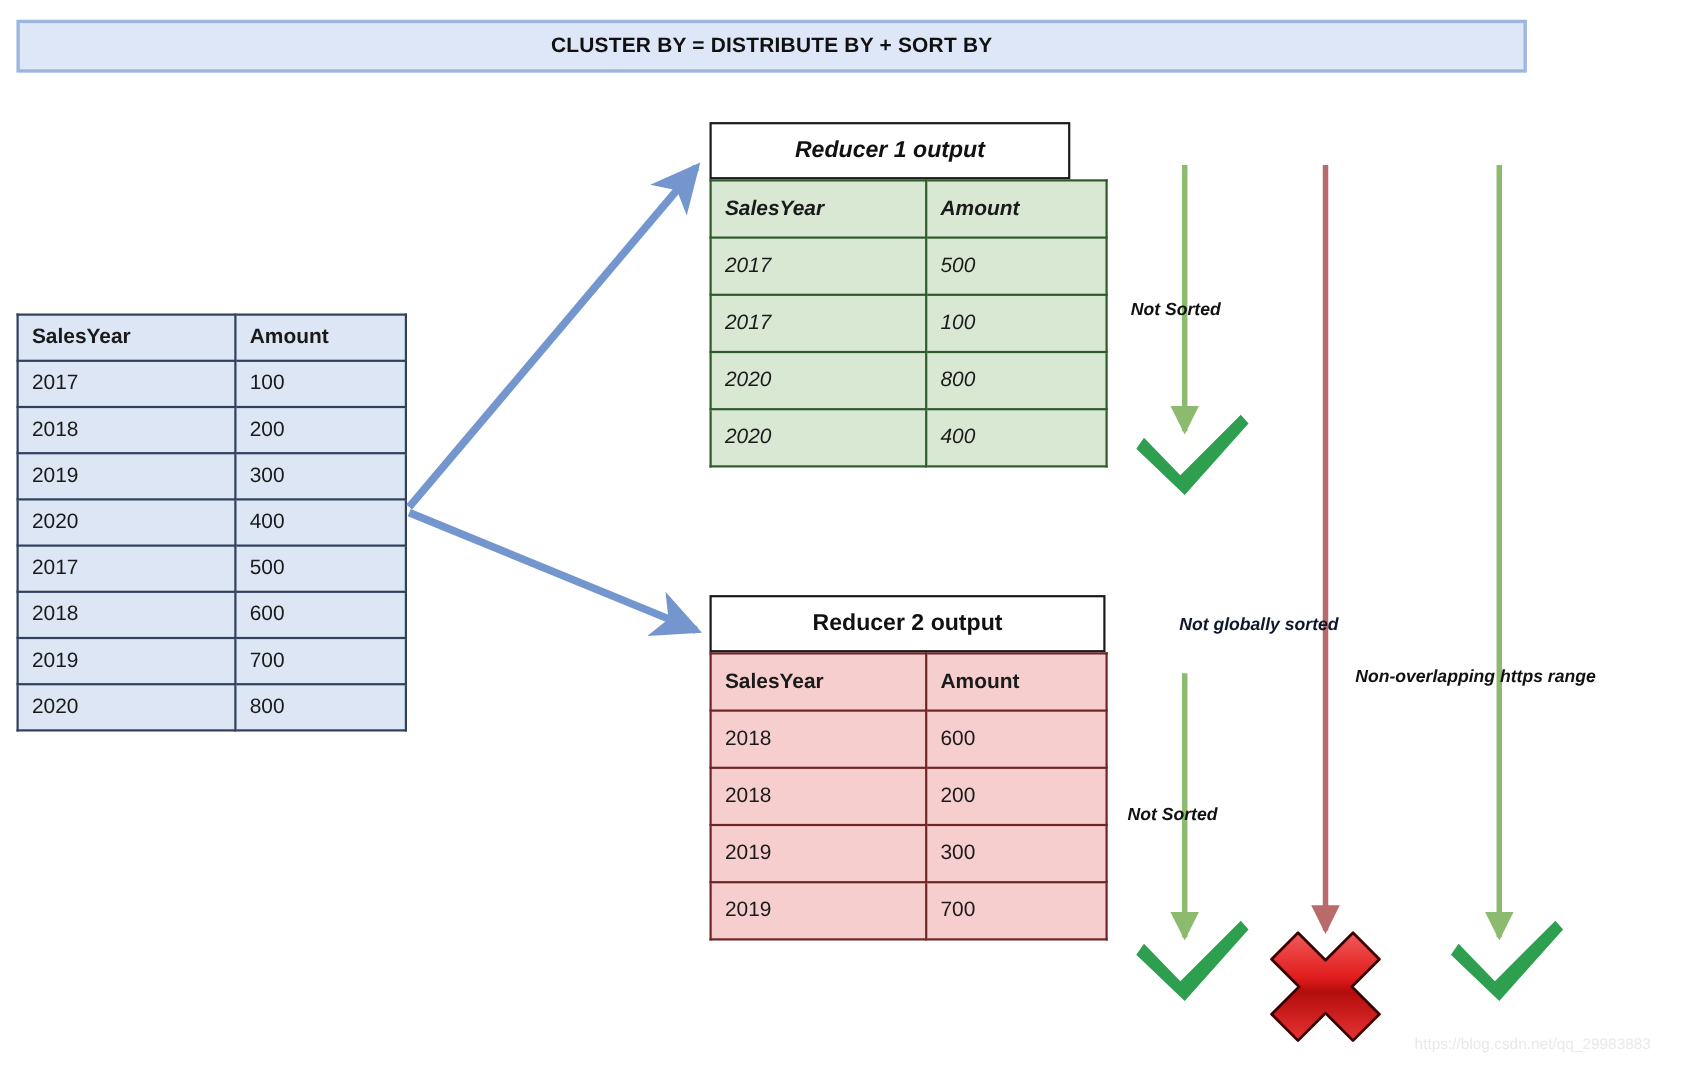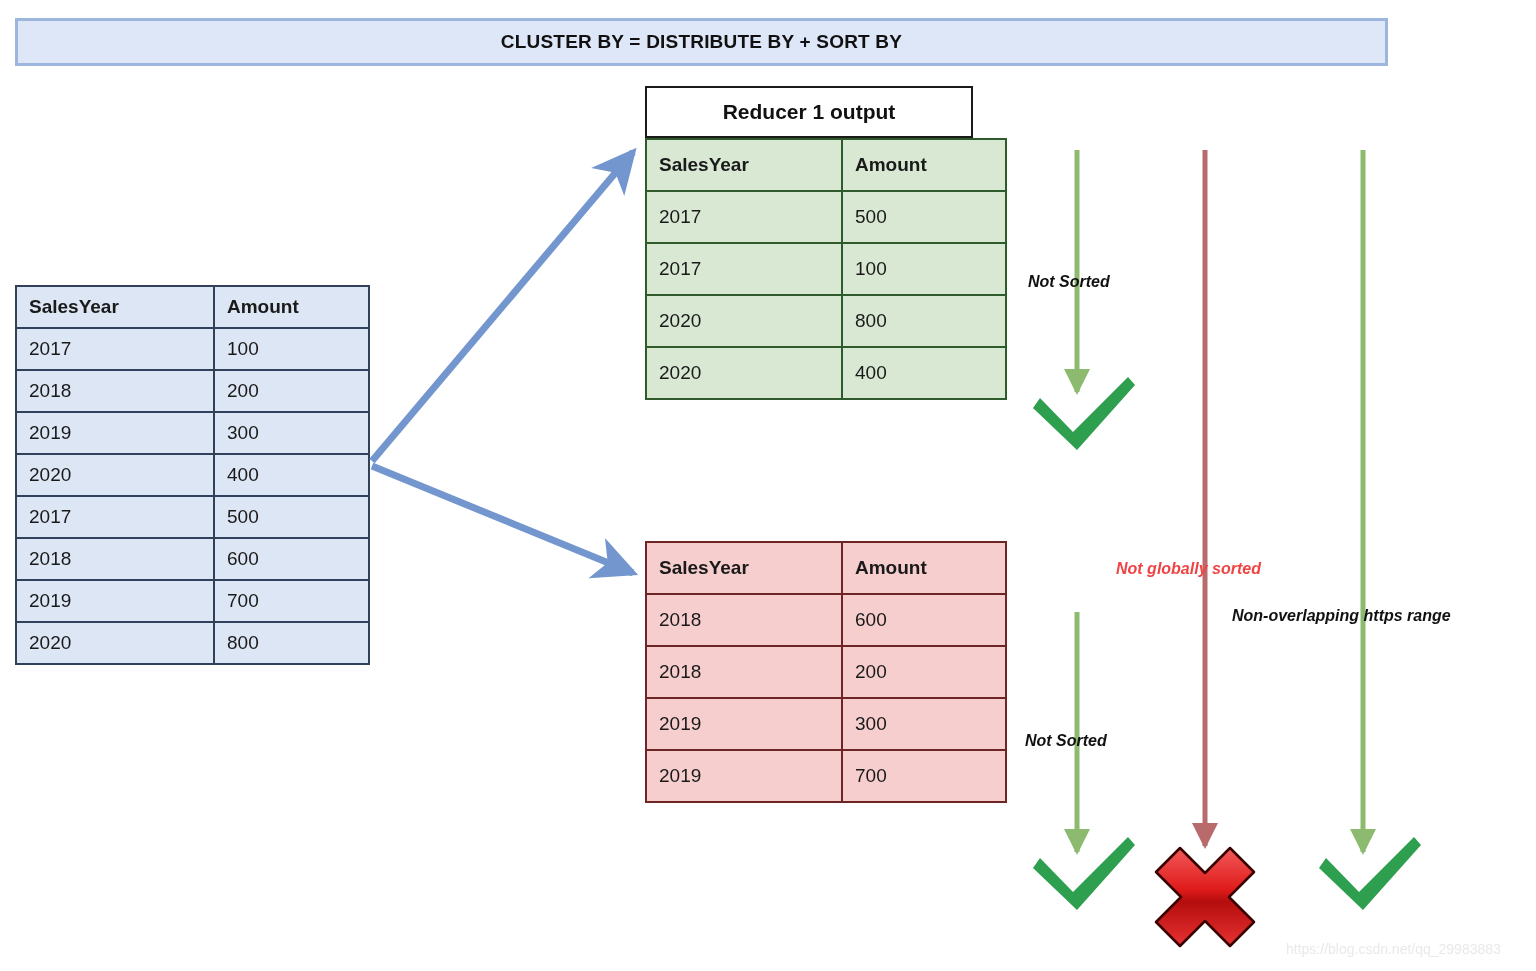--- a/index.html
+++ b/index.html
@@ -101,21 +101,21 @@
     text-align: left;
     font-weight: normal;
     height: 52px;
     vertical-align: middle;
   }
   .reducer-table th { font-weight: bold; }
   .reducer-table .col-year { width: 196px; }
   .reducer-table .col-amt  { width: 164px; }
 
   
-  #reducer1-block { left: 645px; top: 86px; width: 328px; }
+  #reducer1-block { left: 645px; top: 111px; width: 328px; font-style: italic; }
   #reducer1-block .reducer-table td,
   #reducer1-block .reducer-table th {
     background: #d8e8d2;
     border: 2px solid #2f5b2c;
   }
 
   
   #reducer2-block { left: 645px; top: 541px; width: 360px; }
   #reducer2-block .reducer-table td,
   #reducer2-block .reducer-table th {
@@ -136,21 +136,21 @@
   
   .annotation {
     position: absolute;
     font-size: 16px;
     font-weight: bold;
     white-space: nowrap;
     font-style: italic;
   }
   #label-not-sorted-1 { left: 1028px; top: 273px; color: #111111; }
   #label-not-sorted-2 { left: 1025px; top: 732px; color: #111111; }
-  #label-not-global   { left: 1116px; top: 560px; color: #ef4444; }
+  #label-not-global   { left: 1072px; top: 560px; color: #0f172a; }
   #label-nonoverlap   { left: 1232px; top: 607px; color: #111111; }
 
   
   #watermark {
     position: absolute;
     left: 1286px;
     top: 941px;
     font-size: 14px;
     color: #e9e9e9;
     white-space: nowrap;
@@ -232,20 +232,21 @@
         </tr>
         <tr>
           <td>2020</td>
           <td>400</td>
         </tr>
       </tbody>
     </table>
   </div>
 
   <div class="reducer-block" id="reducer2-block">
+    <div class="reducer-title">Reducer 2 output</div>
     <table class="reducer-table">
       <thead>
         <tr>
           <th class="col-year">SalesYear</th>
           <th class="col-amt">Amount</th>
         </tr>
       </thead>
       <tbody>
         <tr>
           <td>2018</td>

